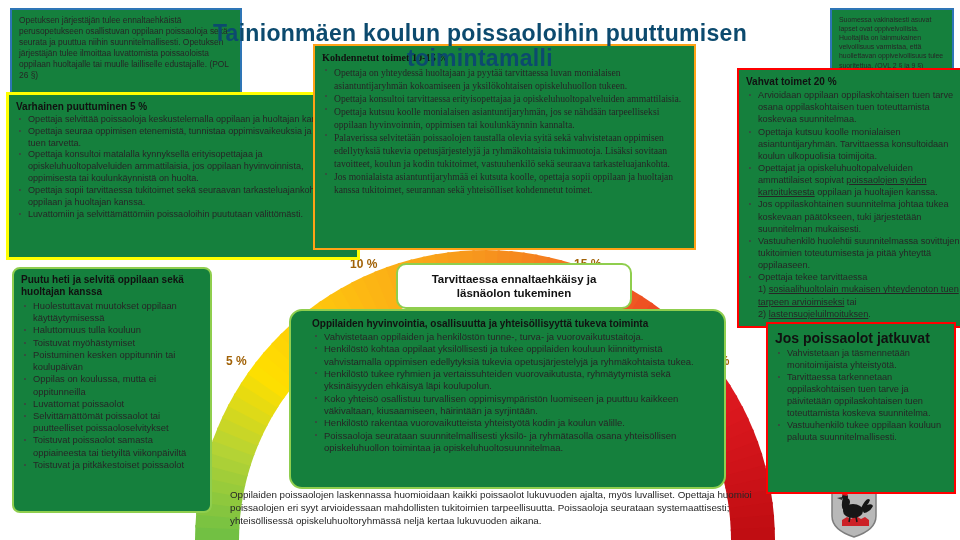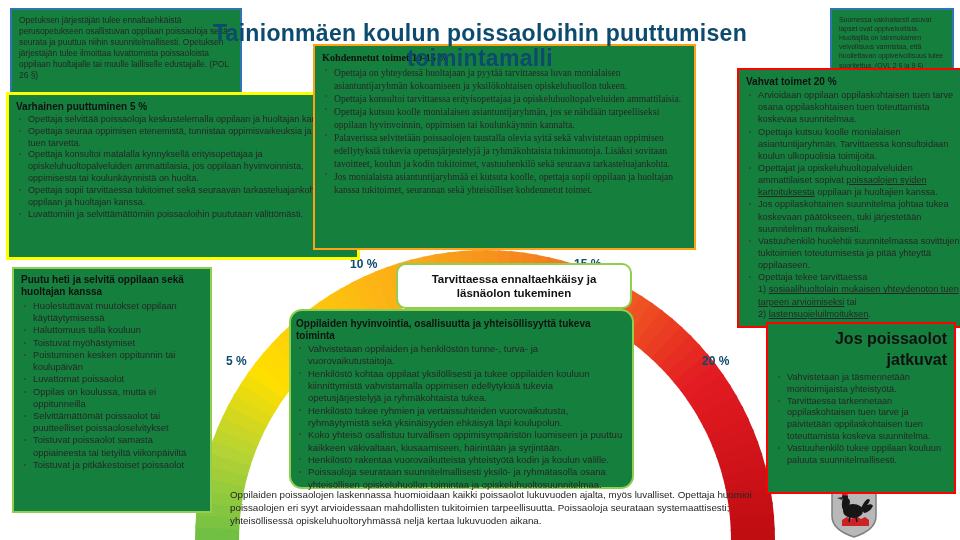--- a/index.html
+++ b/index.html
@@ -30,46 +30,46 @@
   
   .b-blue  {border:2px solid #2e75b6;}
   .b-yellow{border:3px solid #ffff00;}
   .b-orange{border:2.5px solid #ffa216;}
   .b-red   {border:2.5px solid #ff0000;}
   .b-green {border:2px solid #8fce4e;}
   .rounded {border-radius:13px;}
   
   #gauge-svg{position:absolute;left:160px;top:228px;width:650px;height:312px;z-index:1;}
   .pct{
-    position:absolute;z-index:2;font-weight:bold;font-size:12px;color:#0c4a6e;
+    position:absolute;z-index:2;font-weight:bold;font-size:12px;color:#a16207;
   }
   .center-label{
     left:396px;top:263px;width:236px;height:46px;
     border:2.5px solid #8fce4e;border-radius:10px;background:#fff;z-index:4;
     display:flex;align-items:center;justify-content:center;text-align:center;
     font-weight:bold;font-size:11.5px;line-height:1.25;color:#111;padding:2px 8px;
   }
   .footer-note{
     left:230px;top:489px;width:527px;font-size:9.8px;line-height:1.32;z-index:3;
   }
   
   #law-left   {left:10px; top:8px;  width:232px;height:104px;font-size:8.4px;line-height:1.3;}
   #law-right  {left:830px;top:8px;  width:124px;height:80px; font-size:6.9px;line-height:1.32;}
   #varhainen  {left:6px; top:92px; width:354px;height:168px;font-size:9.1px;line-height:1.3;}
   #varhainen .box-title{font-size:10px;}
   #kohdennetut{left:313px;top:44px; width:383px;height:206px;font-size:9.6px;line-height:1.36;font-family:Liberation Serif, serif;}
   #kohdennetut .box-title{font-size:10.2px;}
   #vahvat     {left:703px;top:68px; width:240px;height:260px;font-size:9.2px;line-height:1.32;margin-left:34px;}
   #vahvat .box-title{font-size:10px;}
-  #puutu      {left:12px; top:267px;width:200px;height:246px;font-size:9.4px;line-height:1.3;z-index:4;}
+  #puutu      {left:12px; top:267px;width:200px;height:246px;font-size:9.4px;line-height:1.3;z-index:4;border-radius:8px;}
   #puutu .box-title{font-size:10px;line-height:1.2;margin-bottom:2px;}
-  #hyvinvointi{left:289px;top:309px;width:345px;height:180px;font-size:9.5px;line-height:1.3;padding:7px 5px;z-index:4;}
+  #hyvinvointi{left:289px;top:309px;width:437px;height:180px;font-size:9.5px;line-height:1.3;padding:7px 21px;z-index:4;}
   #hyvinvointi .box-title{font-size:10px;line-height:1.2;}
   #jatkuvat   {left:766px;top:322px;width:190px;height:172px;font-size:9.2px;line-height:1.3;z-index:4;}
-  #jatkuvat .box-title{font-size:16px;text-align:right;}
+  #jatkuvat .box-title{font-size:14px;}
   #crest{position:absolute;left:829px;top:486px;width:50px;height:52px;z-index:3;}
 </style>
 </head>
 <body>
 
 <div class="abs page-title">Tainionmäen koulun poissaoloihin puuttumisen toimintamalli</div>
 
 <svg id="gauge-svg" viewBox="0 0 650 312" aria-hidden="true">
     <polygon points="35.0,312.0 35.4,297.0 79.3,299.3 79.0,312.0" fill="#72c043"></polygon>
     <polygon points="35.3,299.4 36.3,284.4 80.1,288.6 79.2,301.3" fill="#7bc341"></polygon>
@@ -230,24 +230,24 @@
   <div class="bullet">
       <span class="bt">Haluttomuus tulla kouluun</span>
     </div>
   <div class="bullet">
       <span class="bt">Toistuvat myöhästymiset</span>
     </div>
   <div class="bullet">
       <span class="bt">Poistuminen kesken oppitunnin tai koulupäivän</span>
     </div>
   <div class="bullet">
+      <span class="bt">Oppilas on koulussa, mutta ei oppitunneilla</span>
+    </div>
+  <div class="bullet">
       <span class="bt">Luvattomat poissaolot</span>
-    </div>
-  <div class="bullet">
-      <span class="bt">Oppilas on koulussa, mutta ei oppitunneilla</span>
     </div>
   <div class="bullet">
       <span class="bt">Selvittämättömät poissaolot tai puutteelliset poissaoloselvitykset</span>
     </div>
   <div class="bullet">
       <span class="bt">Toistuvat poissaolot samasta oppiaineesta tai tietyiltä viikonpäiviltä</span>
     </div>
   <div class="bullet">
       <span class="bt">Toistuvat ja pitkäkestoiset poissaolot</span>
     </div>

